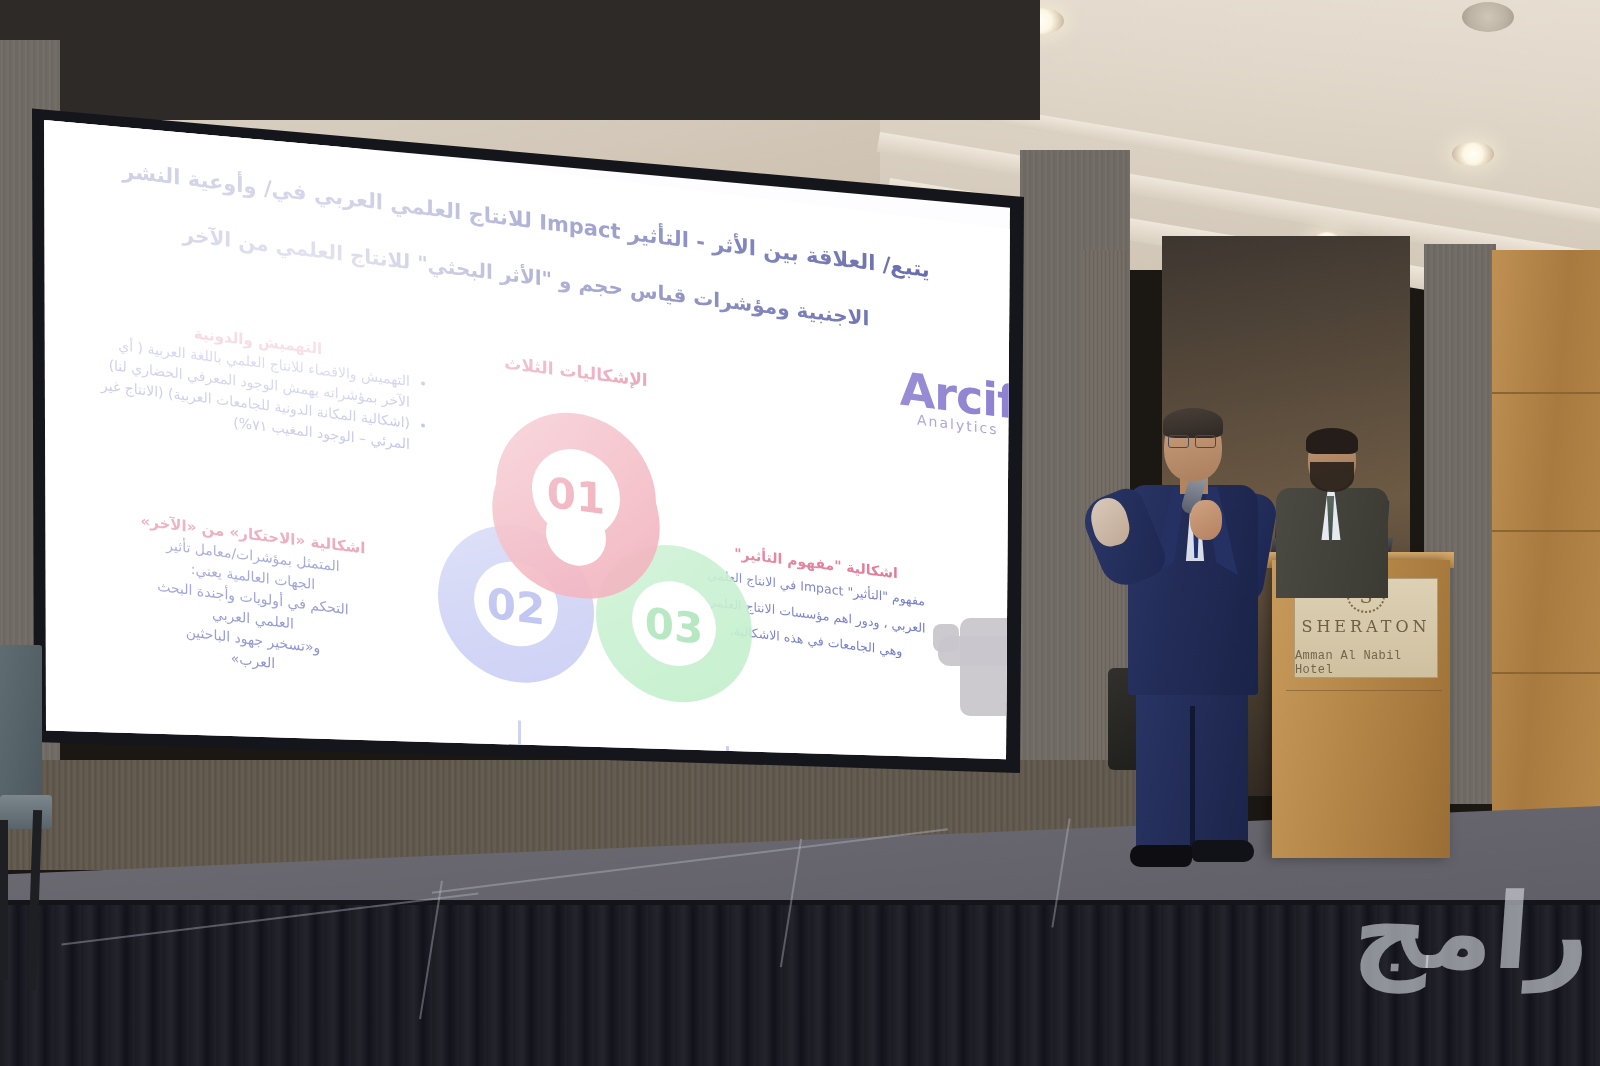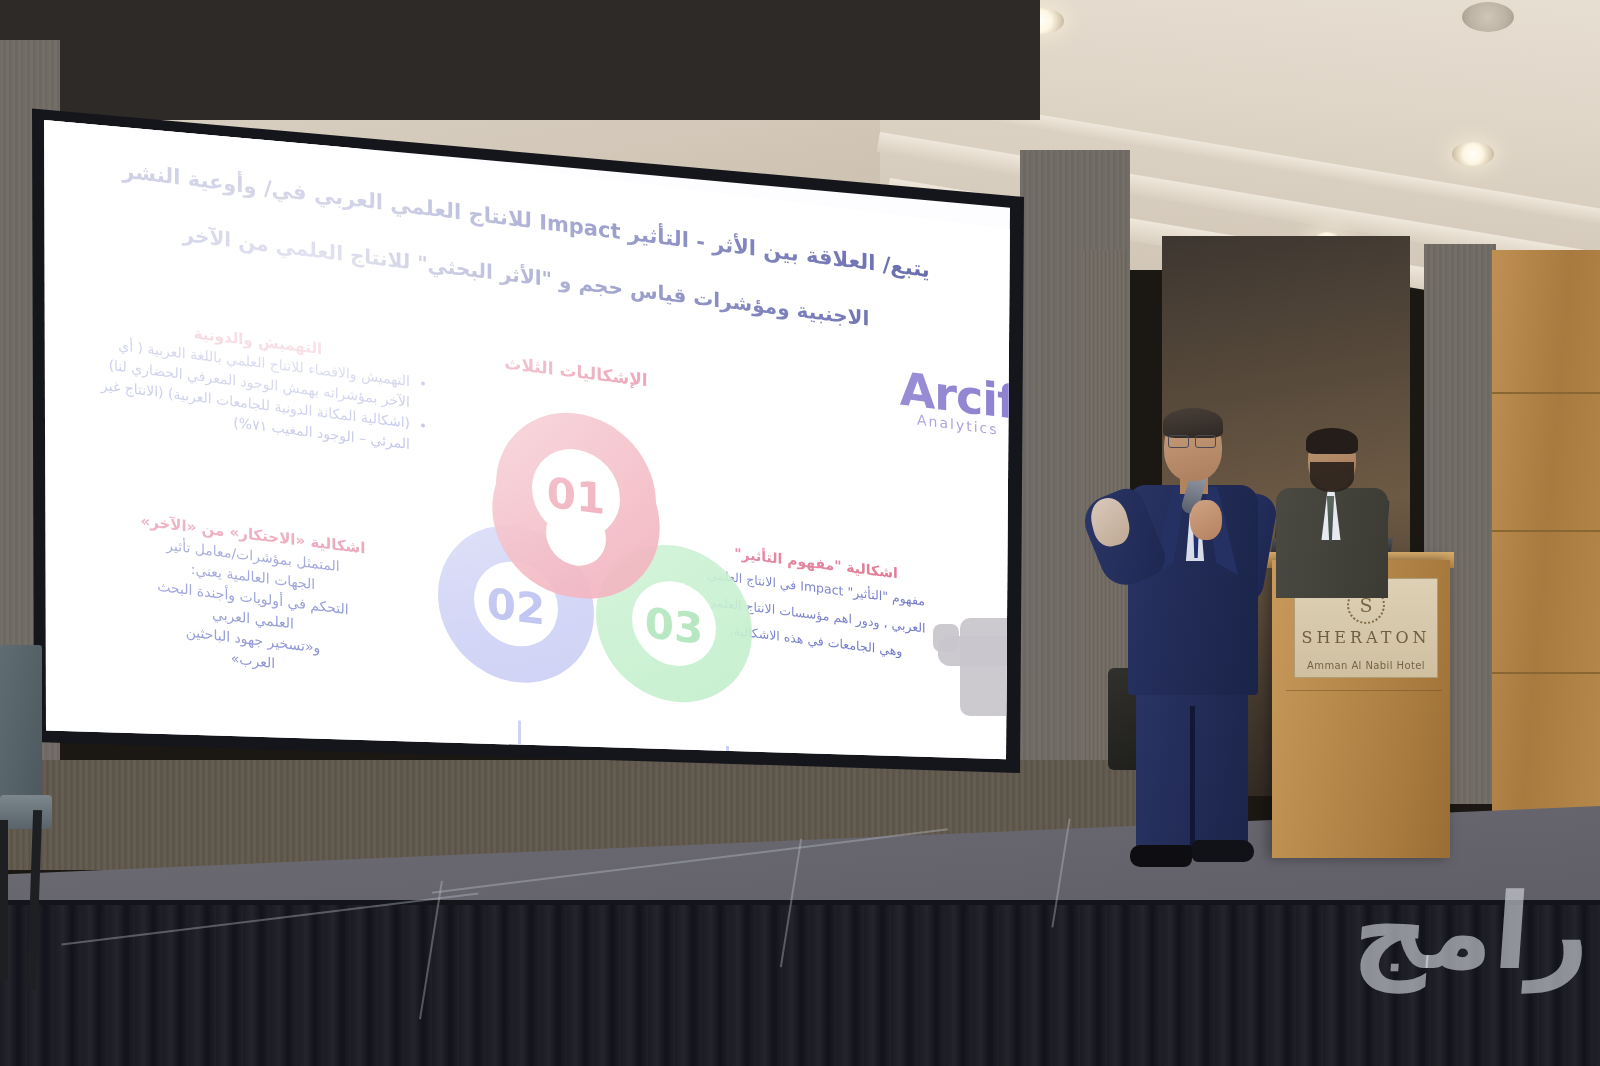--- a/index.html
+++ b/index.html
@@ -105,21 +105,21 @@
     box-shadow:-4px 0 12px rgba(0,0,0,.35);}
   .podium-top{position:absolute;left:1262px;top:552px;width:192px;height:16px;
     background:linear-gradient(180deg,#d8ad6d,#b4864a);}
   .podium-plate{position:absolute;left:1294px;top:578px;width:142px;height:98px;
     background:linear-gradient(180deg,#ddd0b4,#cfc0a0);border:1px solid #b09b77;
     display:flex;flex-direction:column;align-items:center;justify-content:center;}
   .sher-mark{width:34px;height:34px;border-radius:50%;
     border:2px dotted #7e6a45;display:flex;align-items:center;justify-content:center;
     color:#7a6743;font-size:19px;font-family:"DejaVu Serif","Liberation Serif",serif;margin-bottom:4px;}
   .sher-name{color:#6f5e3f;font-size:16px;letter-spacing:4px;font-family:"DejaVu Serif","Liberation Serif",serif;}
-  .sher-sub{color:#75644a;font-size:10px;letter-spacing:.4px;margin-top:13px;}
+  .sher-sub{color:#75644a;font-size:12px;letter-spacing:.4px;margin-top:13px;font-family:Liberation Mono, monospace;}
   .podium-seam{position:absolute;left:1286px;top:690px;width:156px;height:1px;background:rgba(110,80,40,.5);}
   .laptop-base{position:absolute;left:1272px;top:538px;width:120px;height:14px;
     background:linear-gradient(180deg,#4e5056,#33353a);transform:skewX(-8deg);}
   .laptop-lid{position:absolute;left:1276px;top:500px;width:112px;height:42px;
     background:linear-gradient(170deg,#3f4246,#26282c);transform:skewX(-4deg);border-radius:2px;}
 
   
   .person{position:absolute;}
   
   .m-head{position:absolute;left:1164px;top:413px;width:58px;height:68px;

